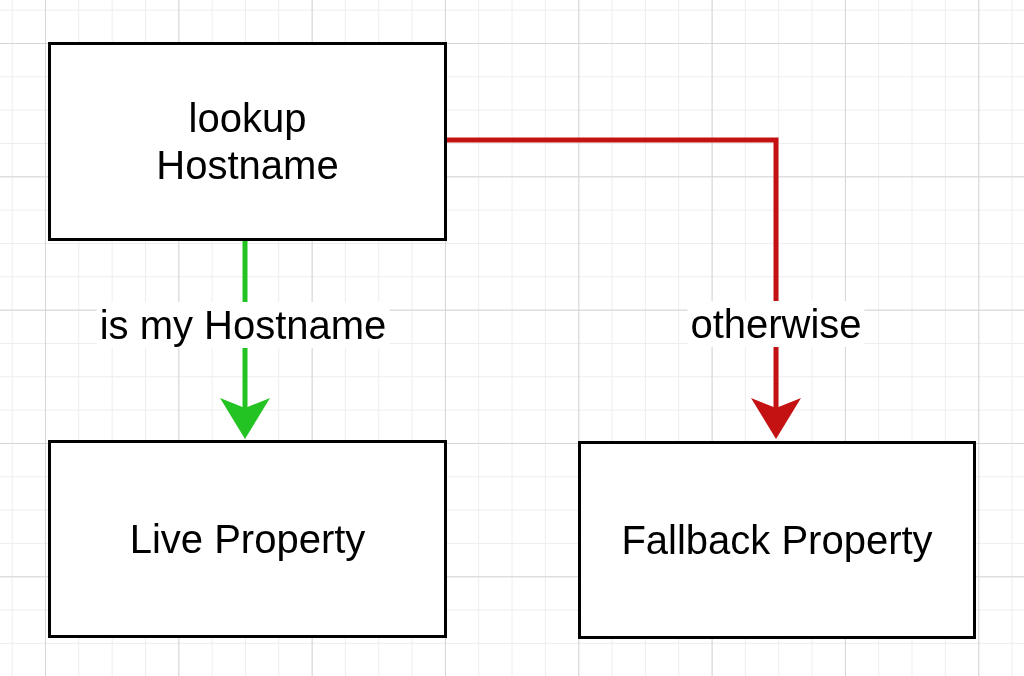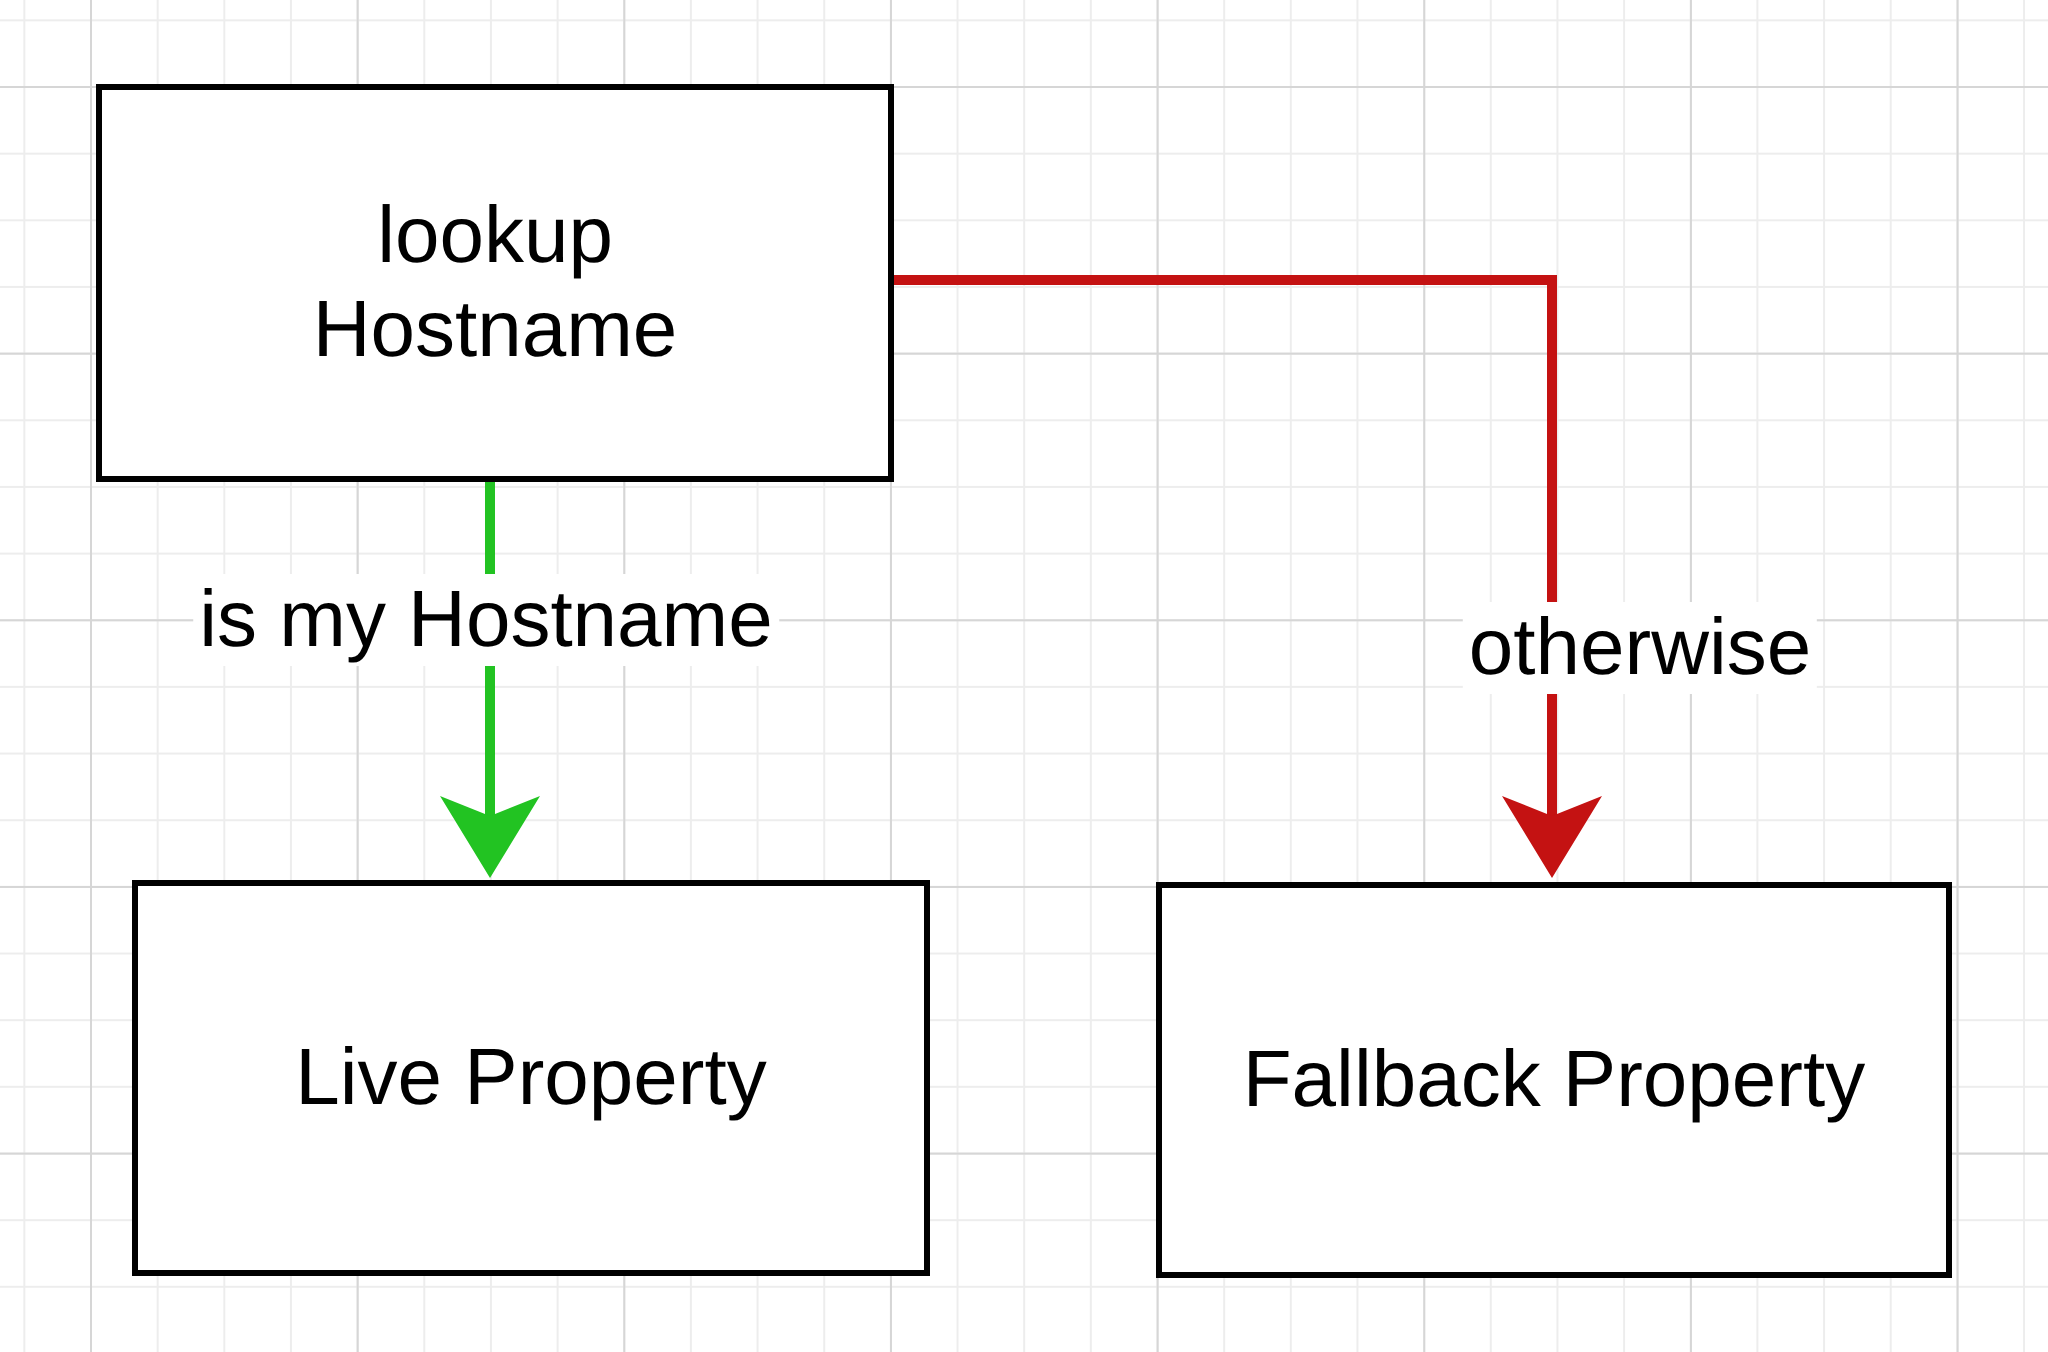--- a/index.html
+++ b/index.html
@@ -24,32 +24,32 @@
     position:absolute;
     box-sizing:border-box;
     background:#ffffff;
     border:3px solid #000000;
     display:flex;align-items:center;justify-content:center;
     text-align:center;
     font-size:40px;line-height:1.17;
     white-space:pre-line;
   }
   .node-lookup{left:48px;top:42px;width:399px;height:199px;}
-  .node-live{left:48px;top:440px;width:399px;height:198px;margin-left:18px;}
+  .node-live{left:48px;top:440px;width:399px;height:198px;}
   .node-fallback{left:578px;top:441px;width:398px;height:198px;text-align:right;}
   .edge-label{
     position:absolute;
     transform:translate(-50%,-50%);
     background:#ffffff;
     font-size:40px;line-height:46px;
     padding:0 3px;
     white-space:nowrap;
   }
-  .label-yes{left:243px;top:310px;}
-  .label-no{left:820px;top:324px;}
+  .label-yes{left:243px;top:325px;}
+  .label-no{left:776px;top:324px;}
 </style>
 </head>
 <body>
 
 <div class="canvas">
 
   <svg class="edges" viewBox="0 0 1024 676" xmlns="http://www.w3.org/2000/svg">
 
     <g>
       <path class="edge-line" d="M245,241 L245,410" stroke="#22c322"></path>

